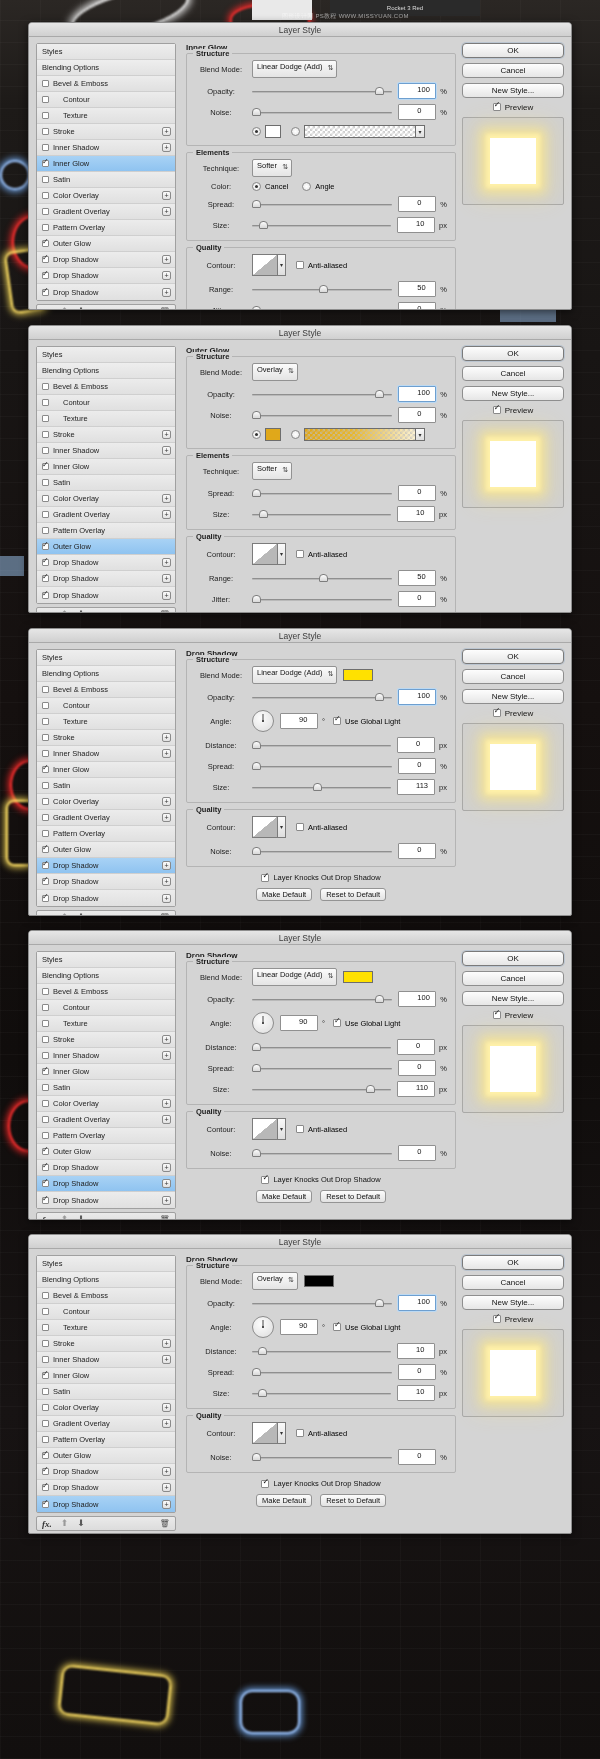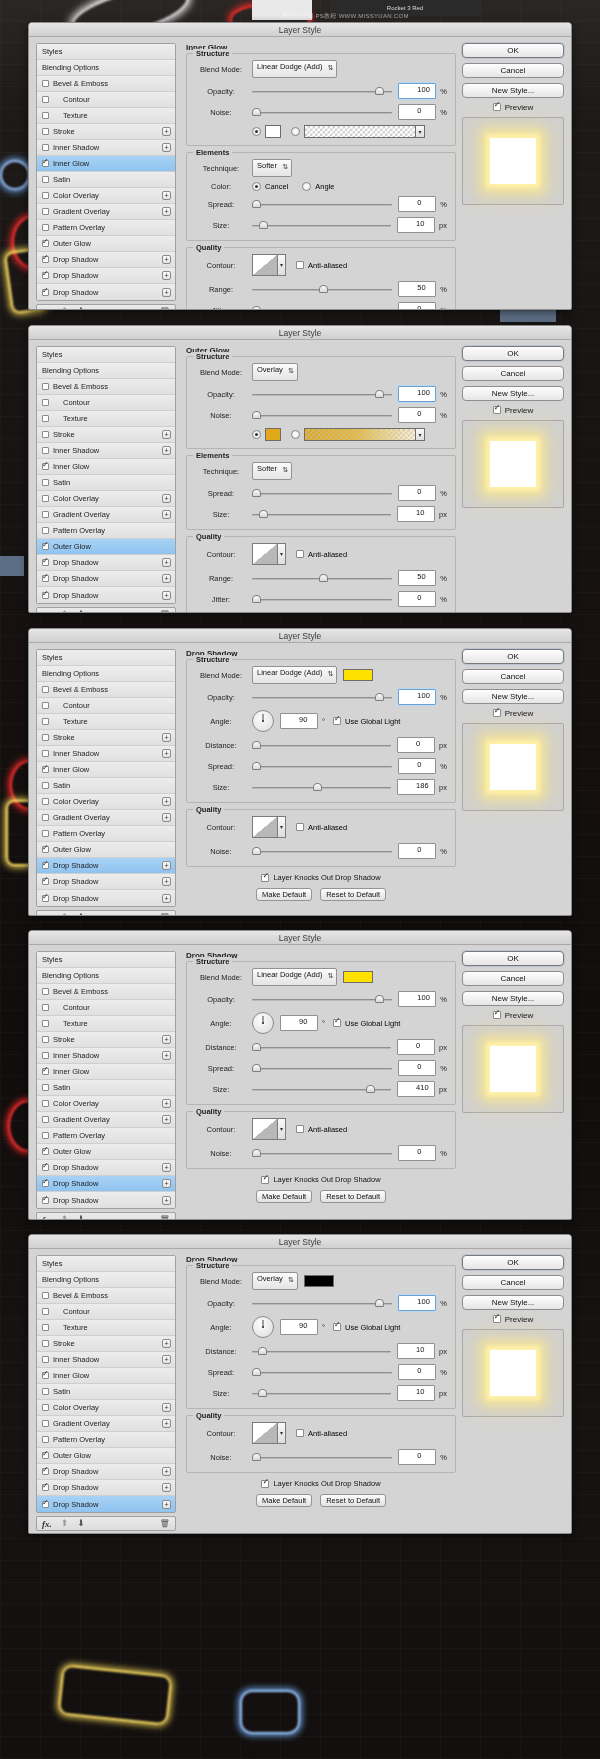--- a/index.html
+++ b/index.html
@@ -772,21 +772,21 @@
               </div>
               <div class="num">0</div>
               <span class="unit">%</span>
             </div>
             <div class="fr">
               <span class="flabel">Size:</span>
               <div class="slider">
                 <div class="track"></div>
                 <div class="knob" style="left:44%"></div>
               </div>
-              <div class="num">186</div>
+              <div class="num">113</div>
               <span class="unit">px</span>
             </div>
           </div>
           <div class="group">
             <span class="gl">Quality</span>
             <div class="fr">
               <span class="flabel">Contour:</span>
               <div style="display:flex">
                 <div class="contour"></div>
                 <div class="contour-drop">▾</div>
@@ -954,21 +954,21 @@
               </div>
               <div class="num">0</div>
               <span class="unit">%</span>
             </div>
             <div class="fr">
               <span class="flabel">Size:</span>
               <div class="slider">
                 <div class="track"></div>
                 <div class="knob" style="left:82%"></div>
               </div>
-              <div class="num">410</div>
+              <div class="num">110</div>
               <span class="unit">px</span>
             </div>
           </div>
           <div class="group">
             <span class="gl">Quality</span>
             <div class="fr">
               <span class="flabel">Contour:</span>
               <div style="display:flex">
                 <div class="contour"></div>
                 <div class="contour-drop">▾</div>

